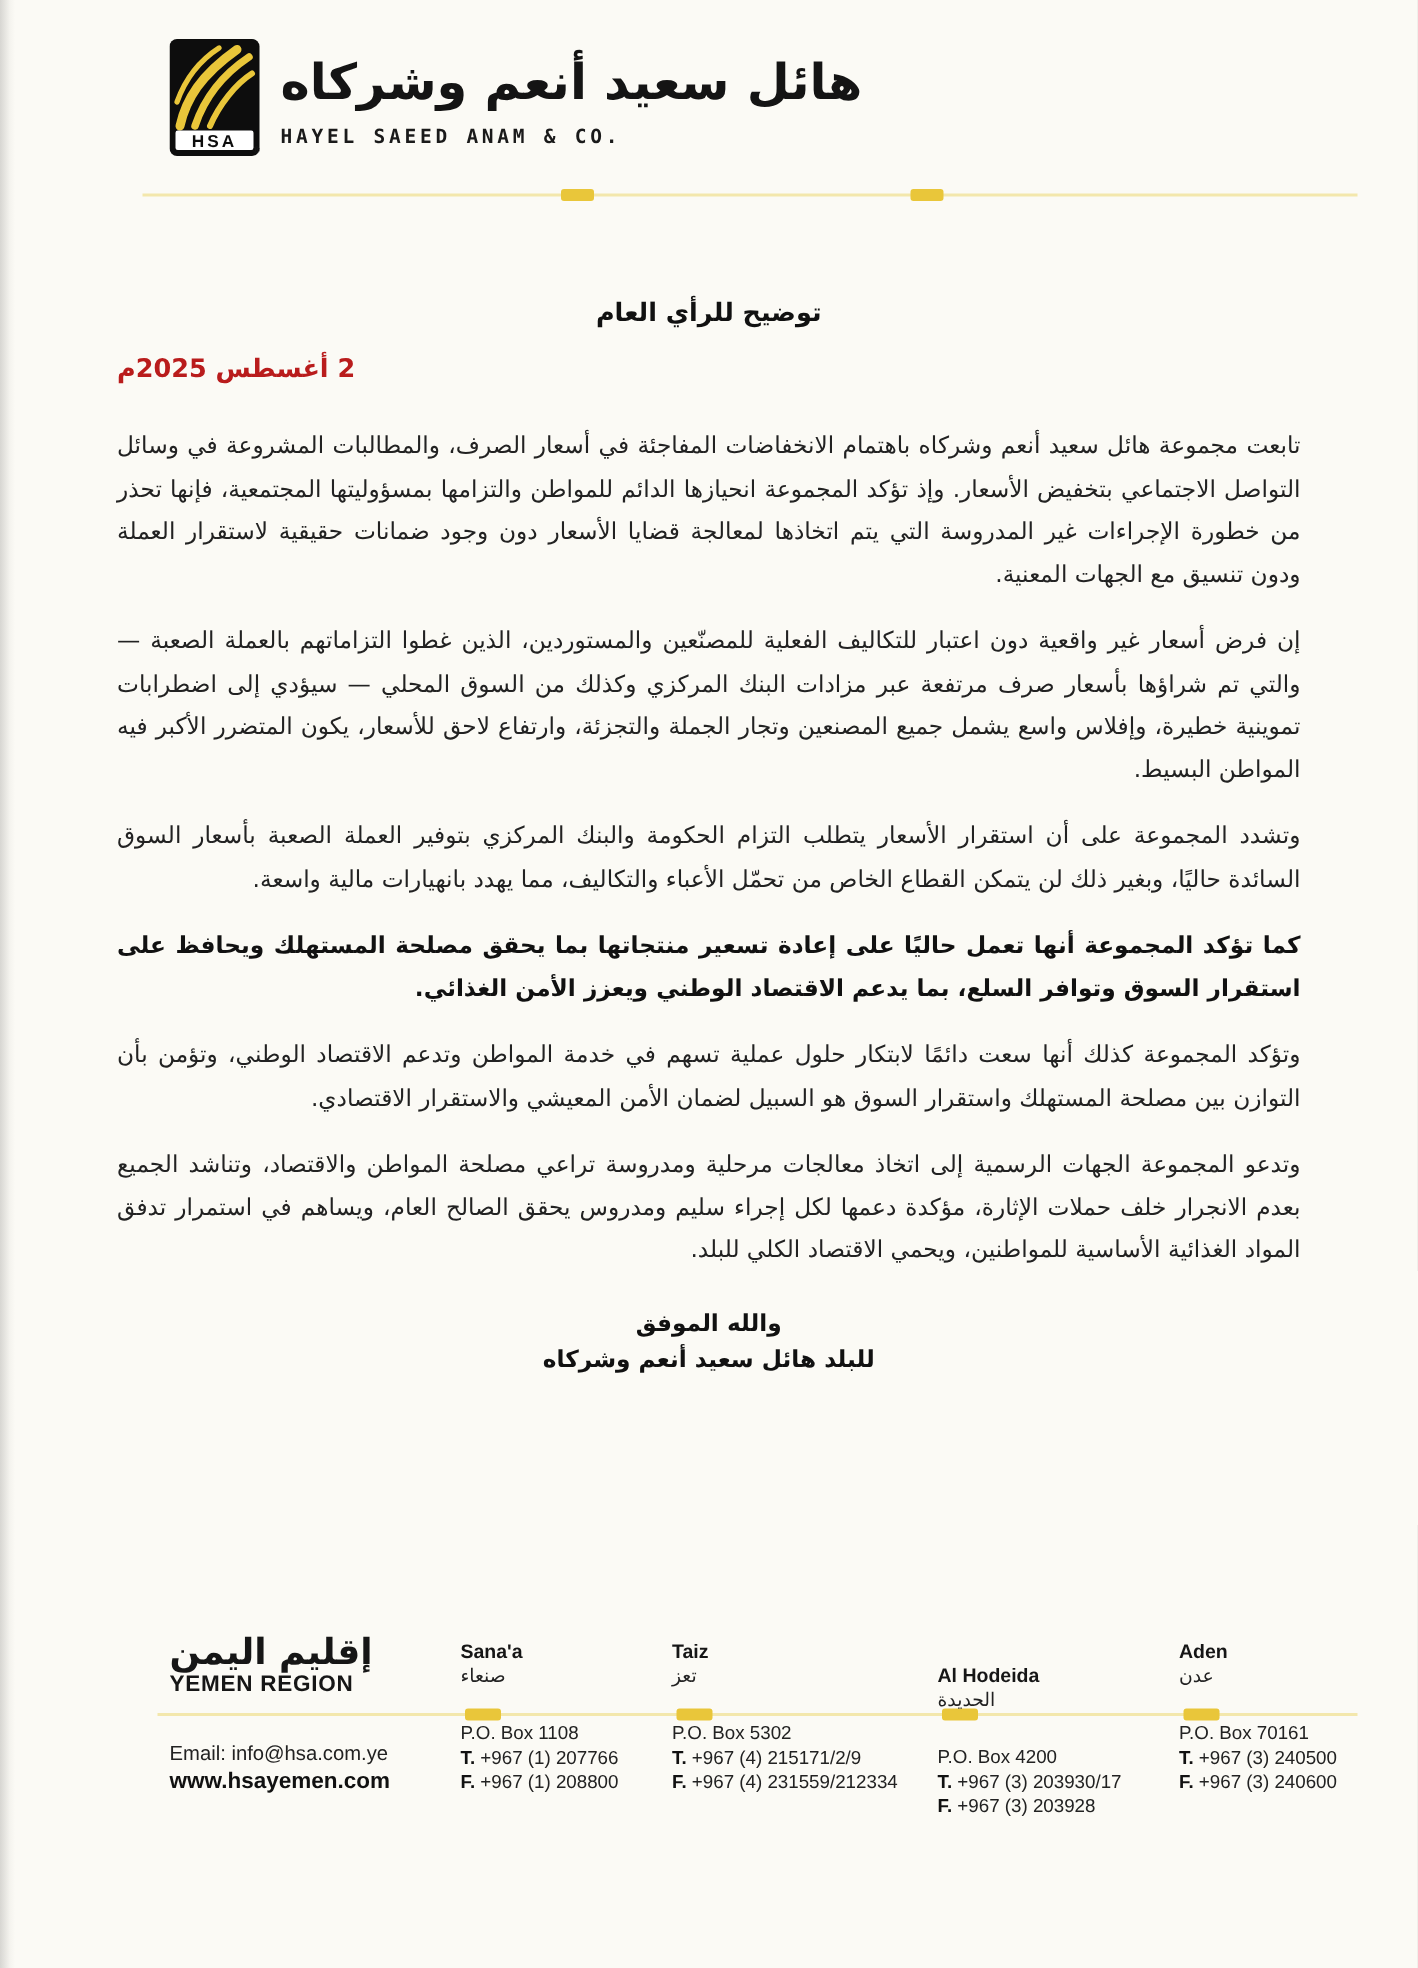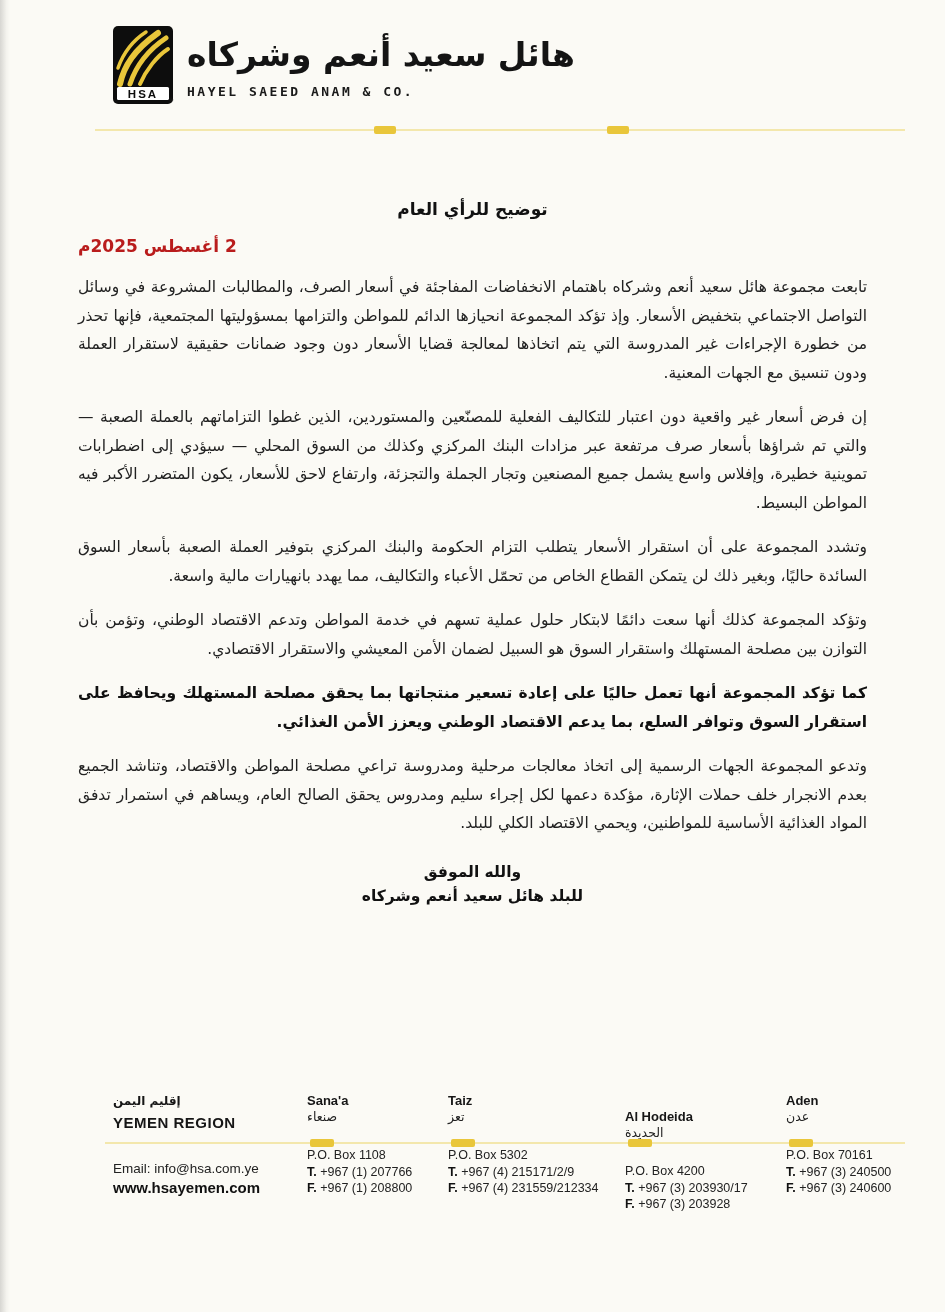--- a/index.html
+++ b/index.html
@@ -43,29 +43,29 @@
   }
   .date-line{
     text-align:left;direction:rtl;font-weight:bold;font-size:17px;
     margin-top:14px;color:#b91c1c;
   }
   .para{
     font-size:15.5px;line-height:28.5px;text-align:justify;
     margin:0 0 16px 0;color:#222;
   }
   .para.bold{font-weight:bold;color:#111;}
-  .para:first-of-type{margin-top:17px;}
+  .para:first-of-type{margin-top:27px;}
   .closing{margin-top:22px;text-align:center;font-weight:bold;font-size:15.5px;line-height:24px;color:#111;}
 
   
   .footer{position:absolute;top:1085px;left:0;right:0;height:150px;font-family:"Liberation Sans",sans-serif;}
   .footer-rule{position:absolute;top:57px;left:105px;width:800px;height:2px;background:#f3e7ac;}
   .footer-dash{position:absolute;top:54px;width:24px;height:8px;background:#e9c63a;border-radius:2px;}
   .region-block{position:absolute;left:113px;top:4px;width:185px;}
-  .region-ar{direction:rtl;text-align:left;font-family:"DejaVu Sans",sans-serif;font-size:12px;font-weight:bold;line-height:24px;color:#161616;}
+  .region-ar{direction:rtl;text-align:left;font-family:"DejaVu Sans",sans-serif;font-size:24px;font-weight:bold;line-height:24px;color:#161616;}
   .region-en{font-size:15px;font-weight:bold;letter-spacing:.5px;line-height:20px;color:#161616;}
   .region-contact{margin-top:26px;}
   .region-email{font-size:13.5px;line-height:19px;color:#222;}
   .region-site{font-size:15px;font-weight:bold;line-height:20px;color:#111;}
   .office{position:absolute;top:8px;width:150px;}
   .office .name-en{font-size:13px;font-weight:bold;line-height:16px;color:#161616;}
   .office .name-ar{direction:rtl;text-align:left;font-family:"DejaVu Sans",sans-serif;font-size:12.5px;line-height:16px;color:#222;}
   .office .addr{margin-top:22px;font-size:12.5px;line-height:16.5px;color:#222;white-space:nowrap;}
   .office .addr b{color:#111;}
   .office.o0{left:307px;}
@@ -99,22 +99,22 @@
   <div class="header-dash d1"></div>
   <div class="header-dash d2"></div>
 
   <div class="letter">
     <div class="title-line">توضيح للرأي العام</div>
     <div class="date-line">2 أغسطس 2025م</div>
 
     <p class="para">تابعت مجموعة هائل سعيد أنعم وشركاه باهتمام الانخفاضات المفاجئة في أسعار الصرف، والمطالبات المشروعة في وسائل التواصل الاجتماعي بتخفيض الأسعار. وإذ تؤكد المجموعة انحيازها الدائم للمواطن والتزامها بمسؤوليتها المجتمعية، فإنها تحذر من خطورة الإجراءات غير المدروسة التي يتم اتخاذها لمعالجة قضايا الأسعار دون وجود ضمانات حقيقية لاستقرار العملة ودون تنسيق مع الجهات المعنية.</p>
     <p class="para">إن فرض أسعار غير واقعية دون اعتبار للتكاليف الفعلية للمصنّعين والمستوردين، الذين غطوا التزاماتهم بالعملة الصعبة — والتي تم شراؤها بأسعار صرف مرتفعة عبر مزادات البنك المركزي وكذلك من السوق المحلي — سيؤدي إلى اضطرابات تموينية خطيرة، وإفلاس واسع يشمل جميع المصنعين وتجار الجملة والتجزئة، وارتفاع لاحق للأسعار، يكون المتضرر الأكبر فيه المواطن البسيط.</p>
     <p class="para">وتشدد المجموعة على أن استقرار الأسعار يتطلب التزام الحكومة والبنك المركزي بتوفير العملة الصعبة بأسعار السوق السائدة حاليًا، وبغير ذلك لن يتمكن القطاع الخاص من تحمّل الأعباء والتكاليف، مما يهدد بانهيارات مالية واسعة.</p>
+    <p class="para bold">كما تؤكد المجموعة أنها تعمل حاليًا على إعادة تسعير منتجاتها بما يحقق مصلحة المستهلك ويحافظ على استقرار السوق وتوافر السلع، بما يدعم الاقتصاد الوطني ويعزز الأمن الغذائي.</p>
     <p class="para">وتؤكد المجموعة كذلك أنها سعت دائمًا لابتكار حلول عملية تسهم في خدمة المواطن وتدعم الاقتصاد الوطني، وتؤمن بأن التوازن بين مصلحة المستهلك واستقرار السوق هو السبيل لضمان الأمن المعيشي والاستقرار الاقتصادي.</p>
-    <p class="para bold">كما تؤكد المجموعة أنها تعمل حاليًا على إعادة تسعير منتجاتها بما يحقق مصلحة المستهلك ويحافظ على استقرار السوق وتوافر السلع، بما يدعم الاقتصاد الوطني ويعزز الأمن الغذائي.</p>
     <p class="para">وتدعو المجموعة الجهات الرسمية إلى اتخاذ معالجات مرحلية ومدروسة تراعي مصلحة المواطن والاقتصاد، وتناشد الجميع بعدم الانجرار خلف حملات الإثارة، مؤكدة دعمها لكل إجراء سليم ومدروس يحقق الصالح العام، ويساهم في استمرار تدفق المواد الغذائية الأساسية للمواطنين، ويحمي الاقتصاد الكلي للبلد.</p>
 
     <div class="closing">
       <div>والله الموفق</div>
       <div>للبلد هائل سعيد أنعم وشركاه</div>
     </div>
   </div>
 
   <div class="footer">
     <div class="region-block">

